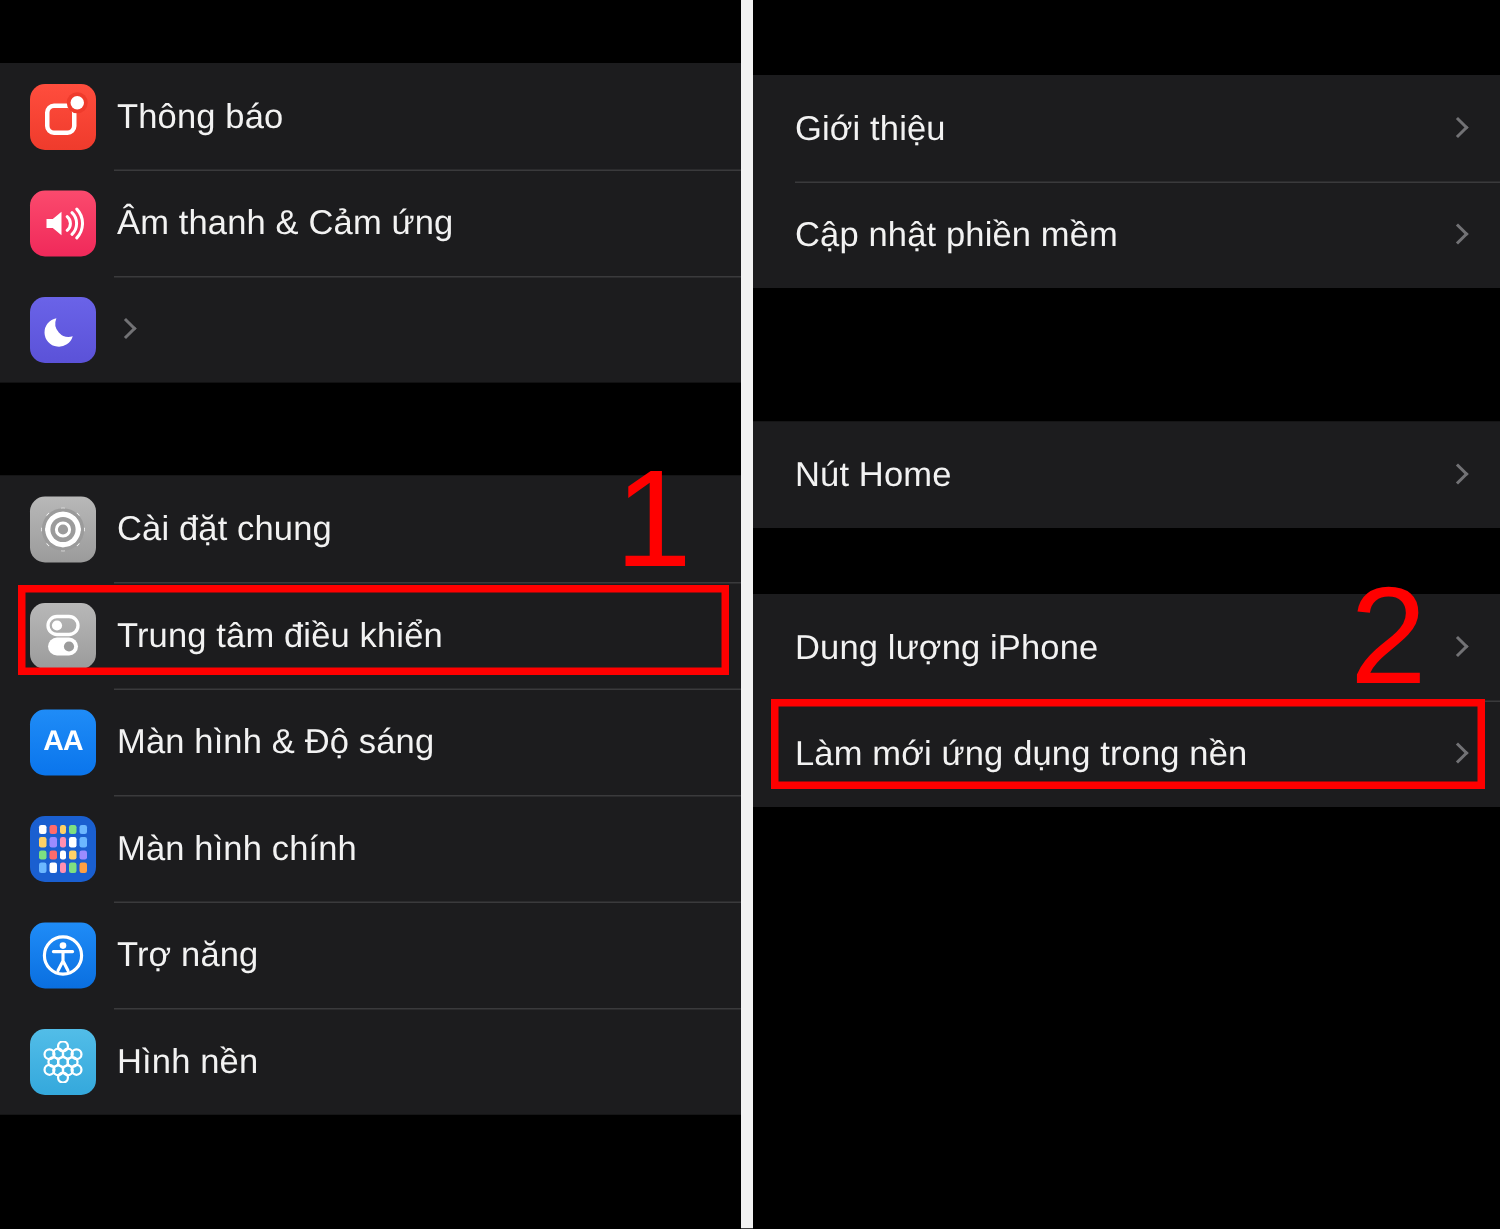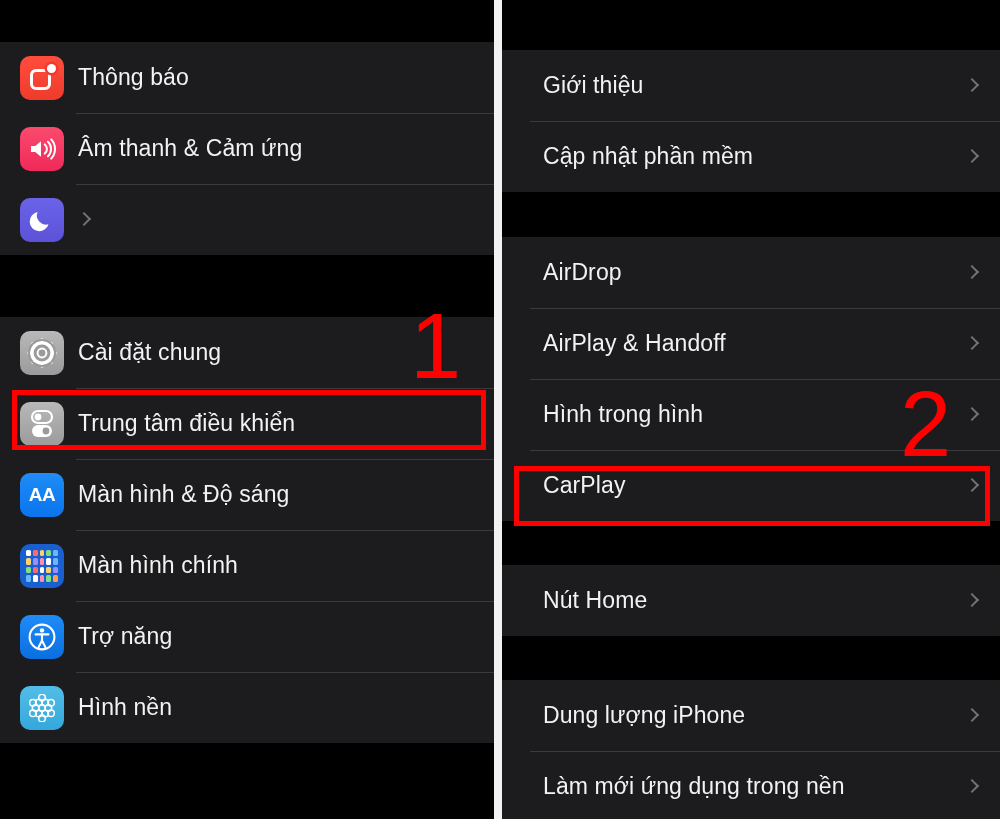--- a/index.html
+++ b/index.html
@@ -47,21 +47,21 @@
     position: relative;
     overflow: hidden;
   }
   .row-label {
     flex: 1 1 auto;
     color: #f2f2f2;
     font-size: 23px;
     letter-spacing: .1px;
     white-space: nowrap;
   }
-  #panel-right .row-label { margin-left: 41px; }
+  #panel-right .row-label { margin-left: 28px; }
 
   .chev {
     flex: 0 0 auto;
     margin-right: 22px;
     width: 12px; height: 20px;
     position: relative;
     opacity: .55;
   }
   .chev::before {
     content: "";
@@ -295,45 +295,27 @@
   <div class="panel" id="panel-right">
 
     <div class="spacer" style="height:50px"></div>
 
     <div class="group">
       <div class="row">
         <span class="row-label">Giới thiệu</span>
         <span class="chev"></span>
       </div>
       <div class="row">
-        <span class="row-label">Cập nhật phần mềm</span>
+        <span class="row-label">Cập nhật phiền mềm</span>
         <span class="chev"></span>
       </div>
     </div>
 
     <div class="spacer" style="height:45px"></div>
 
-    <div class="group">
-      <div class="row">
-        <span class="row-label">AirDrop</span>
-        <span class="chev"></span>
-      </div>
-      <div class="row">
-        <span class="row-label">AirPlay &amp; Handoff</span>
-        <span class="chev"></span>
-      </div>
-      <div class="row">
-        <span class="row-label">Hình trong hình</span>
-        <span class="chev"></span>
-      </div>
-      <div class="row">
-        <span class="row-label">CarPlay</span>
-        <span class="chev"></span>
-      </div>
-    </div>
 
     <div class="spacer" style="height:44px"></div>
 
     <div class="group">
       <div class="row">
         <span class="row-label">Nút Home</span>
         <span class="chev"></span>
       </div>
     </div>
 

